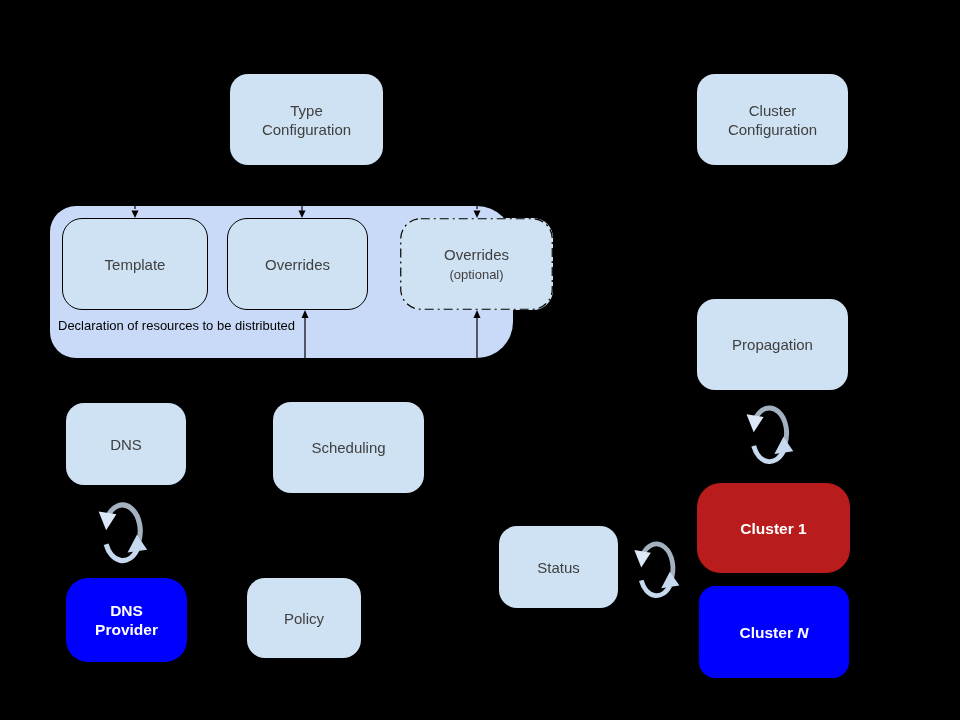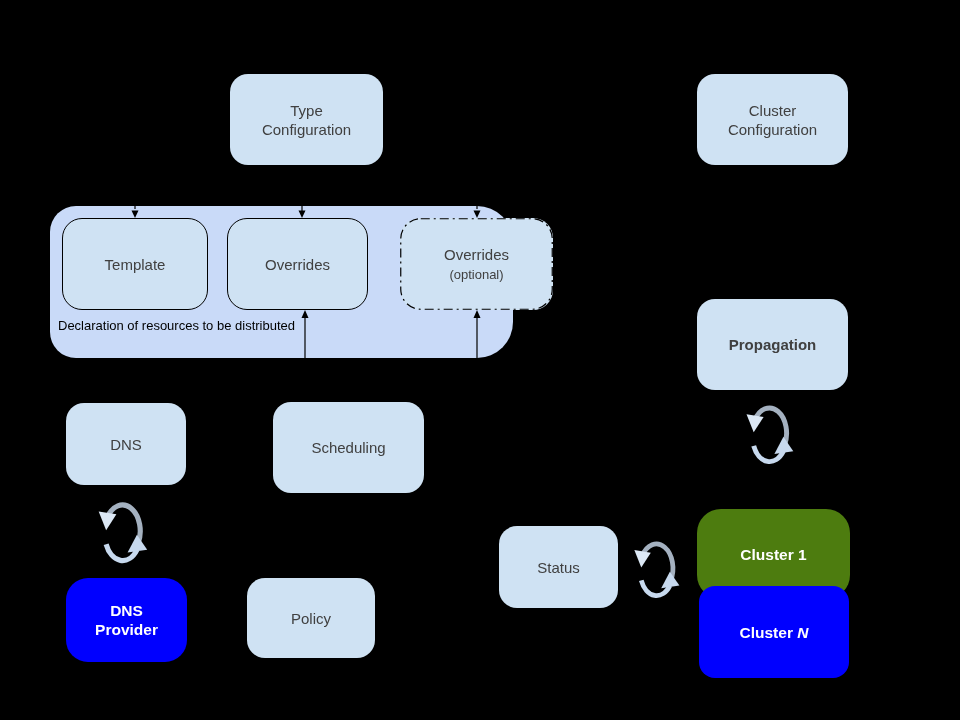--- a/index.html
+++ b/index.html
@@ -105,36 +105,36 @@
   <polygon points="46,42 36,61 57,58" fill="#c7d9ee"></polygon>
 </svg>
 
 <div class="node blue" style="left: 66px; top: 578px; width: 121px; height: 84px; border-radius: 22px; background-color: rgb(0, 0, 255);">
   <div>
     <span>DNS</span><br>
     <span>Provider</span>
   </div>
 </div>
 
-<div class="node light" style="left:247px;top:578px;width:128px;height:80px;">
+<div class="node light" style="left:247px;top:578px;width:114px;height:80px;">
   <span>Policy</span>
 </div>
 
-<div class="node light" style="left:697px;top:299px;width:151px;height:91px;font-weight:bold;">
+<div class="node light" style="left:697px;top:299px;width:151px;height:91px;">
   <span>Propagation</span>
 </div>
 
 <svg class="sync" style="left:742px;top:397px;" width="54" height="76" viewBox="0 0 60 80">
   <path d="M47 52 A19 28 0 0 0 14 24" fill="none" stroke="#a4b1c0" stroke-width="5.5"></path>
   <polygon points="5,17 24,20 13,37" fill="#dce8f5"></polygon>
   <path d="M13 52 A19 28 0 0 0 46 58" fill="none" stroke="#c7d9ee" stroke-width="5.5"></path>
   <polygon points="46,42 36,61 57,58" fill="#c7d9ee"></polygon>
 </svg>
 
-<div class="node blue" style="left: 697px; top: 483px; width: 153px; height: 90px; border-radius: 24px; background-color: #4d7c0f; margin-top: 26px;">
+<div class="node blue" style="left: 697px; top: 483px; width: 153px; height: 90px; border-radius: 24px; background-color: #b91c1c;">
   <span>Cluster 1</span>
 </div>
 
 <div class="node blue" style="left: 699px; top: 586px; width: 150px; height: 92px; border-radius: 16px; background-color: rgb(0, 0, 255);">
   <span><span>Cluster </span><i>N</i></span>
 </div>
 
 <div class="node light" style="left:499px;top:526px;width:119px;height:82px;">
   <span>Status</span>
 </div>

